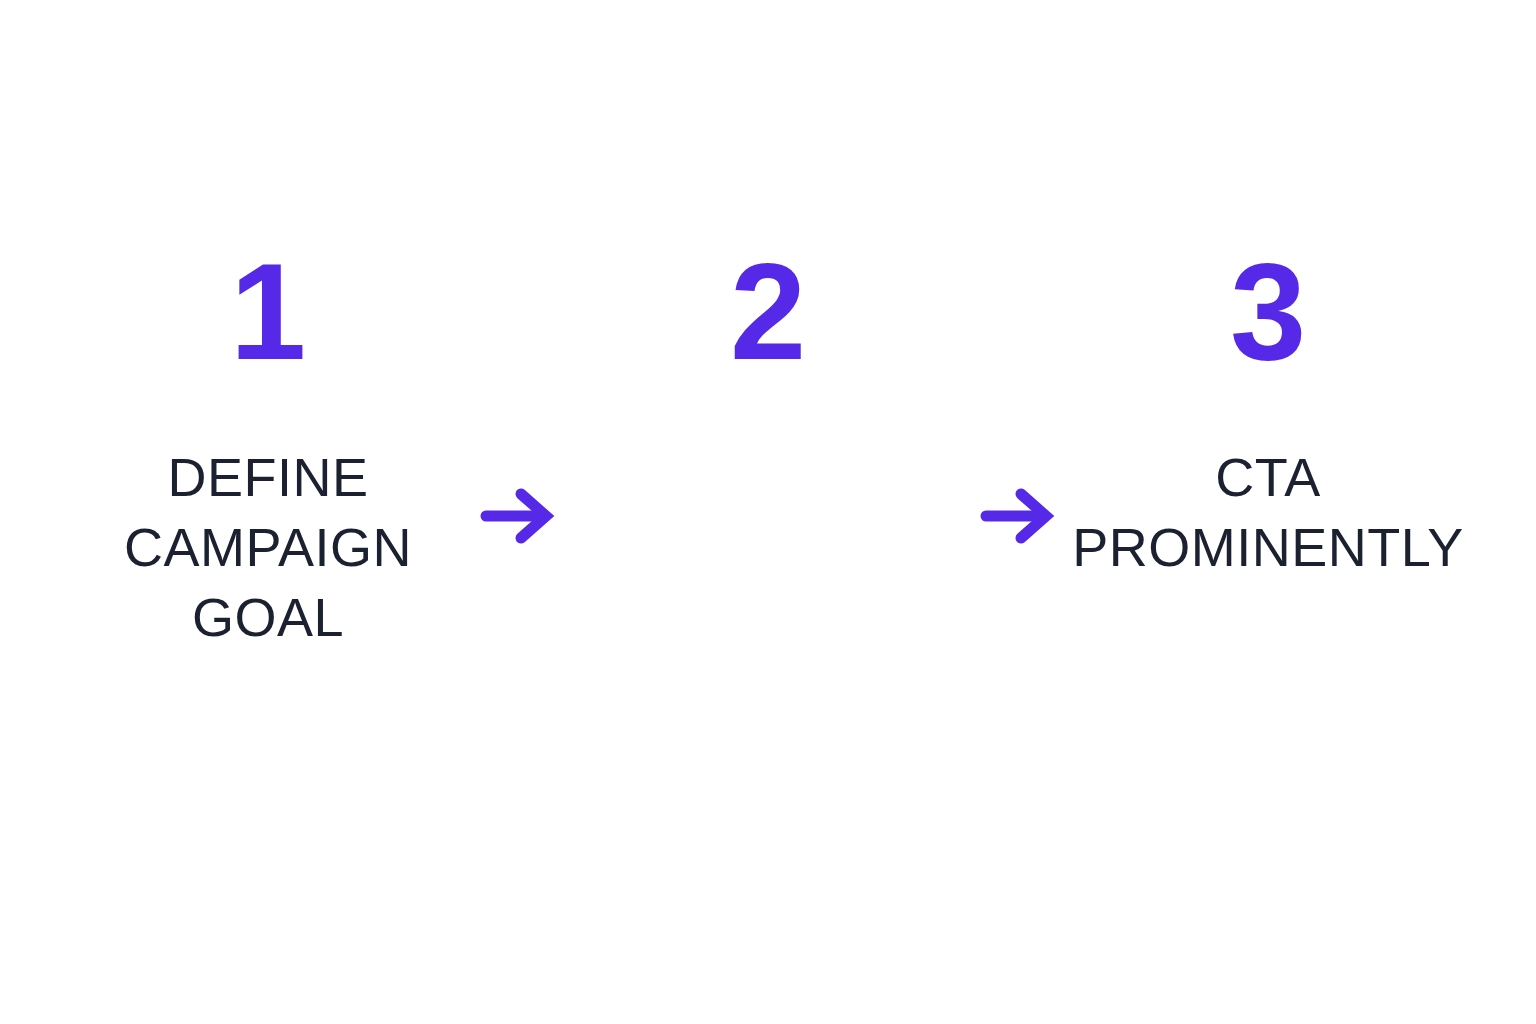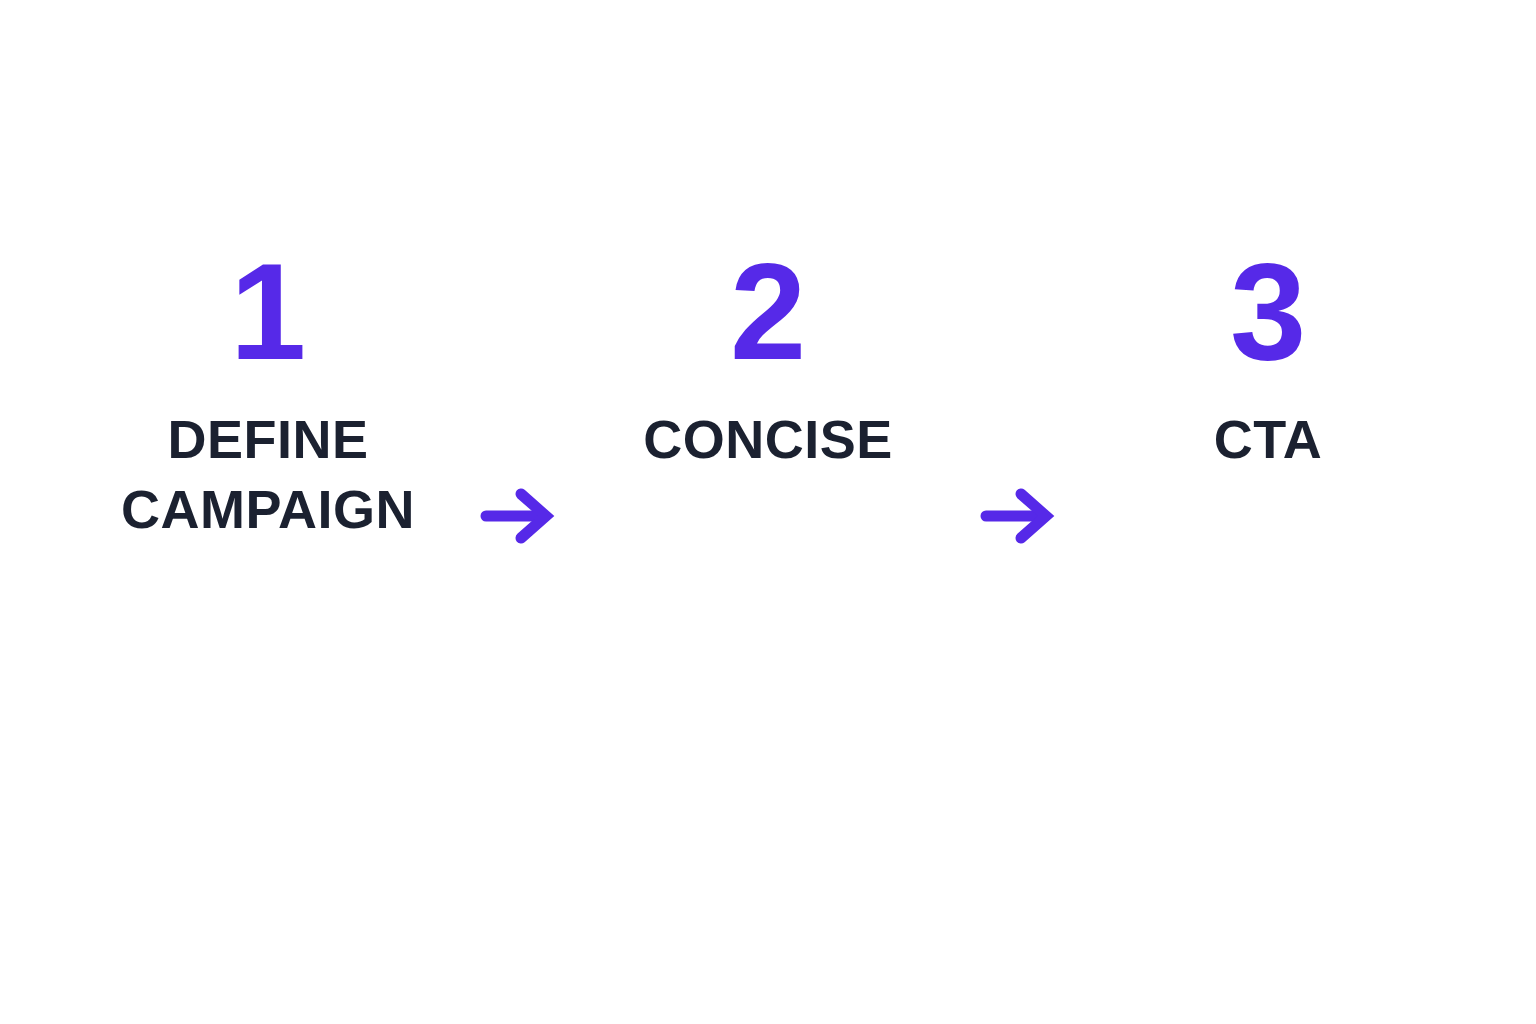--- a/index.html
+++ b/index.html
@@ -28,24 +28,24 @@
     align-items: center;
     text-align: center;
   }
   .step-number {
     font-size: 137px;
     line-height: 1;
     font-weight: 700;
     color: var(--accent);
   }
   .step-label {
-    margin-top: 24px;
+    margin-top: 62px;
     font-size: 54px;
     line-height: 70px;
-    font-weight: 700;
+    font-weight: 400;
     letter-spacing: 0.5px;
     color: var(--text);
     text-transform: uppercase;
   }
   .arrow-cell {
     display: flex;
     justify-content: center;
     padding-top: 244px;
   }
   .arrow-cell svg {
@@ -64,44 +64,45 @@
 </head>
 <body>
 
 <main class="diagram">
 
   <section class="step">
     <div class="step-number">1</div>
     <div class="step-label">
       <div>DEFINE</div>
       <div>CAMPAIGN</div>
+      <div>GOAL</div>
     </div>
   </section>
 
   <div class="arrow-cell">
     <svg viewBox="0 0 78 58" aria-hidden="true">
       <line x1="7" y1="29" x2="63" y2="29"></line>
       <polyline points="42,7 67,29 42,51"></polyline>
     </svg>
   </div>
 
   <section class="step">
     <div class="step-number">2</div>
     <div class="step-label">
-      <div>CONCISE</div>
     </div>
   </section>
 
   <div class="arrow-cell">
     <svg viewBox="0 0 78 58" aria-hidden="true">
       <line x1="7" y1="29" x2="63" y2="29"></line>
       <polyline points="42,7 67,29 42,51"></polyline>
     </svg>
   </div>
 
   <section class="step">
     <div class="step-number">3</div>
     <div class="step-label">
       <div>CTA</div>
+      <div>PROMINENTLY</div>
     </div>
   </section>
 
 </main>
 
 </body></html>

